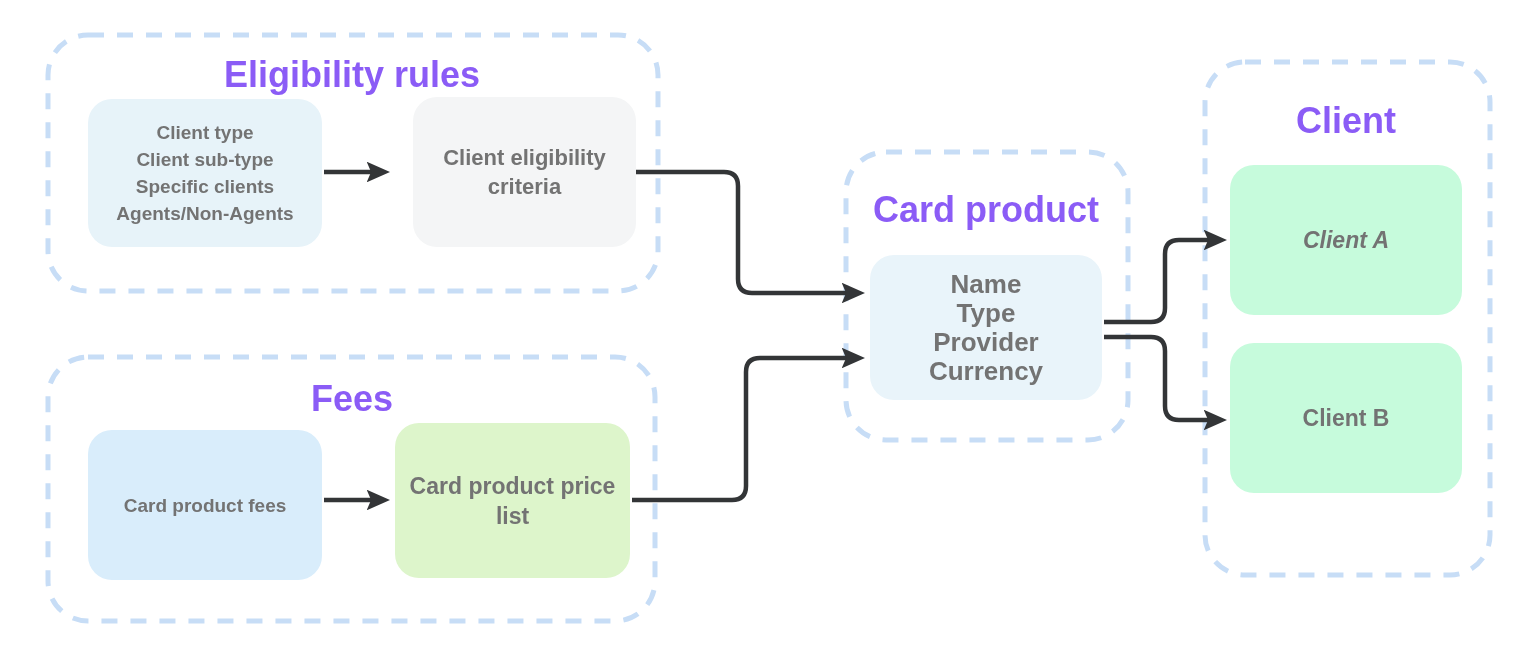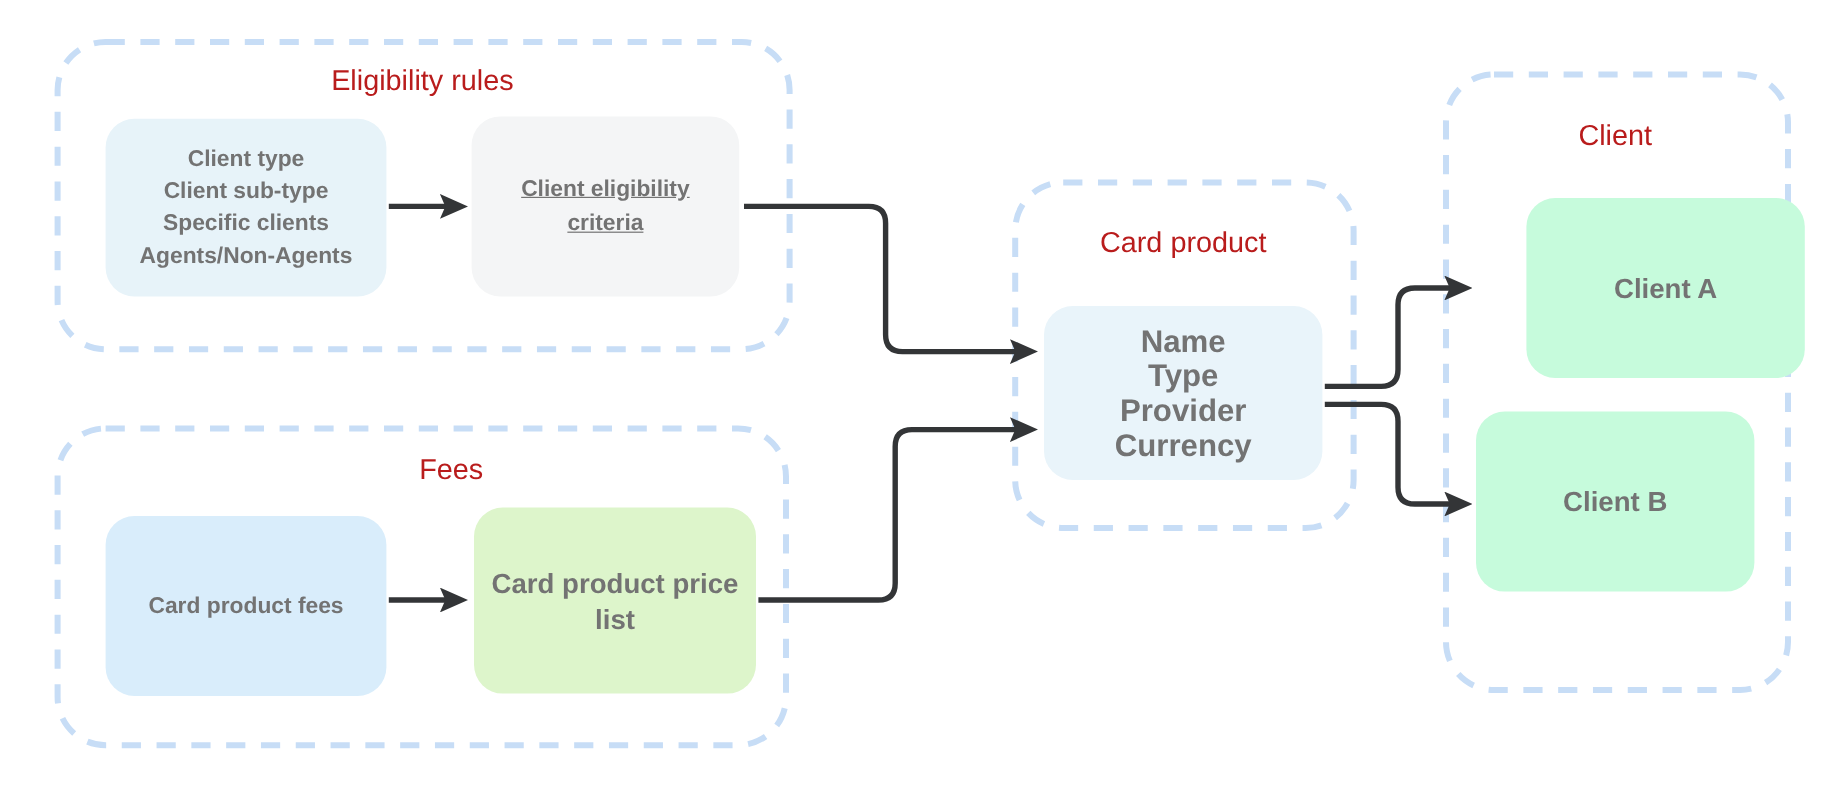--- a/index.html
+++ b/index.html
@@ -17,50 +17,50 @@
   }
   .overlay {
     position: absolute;
     left: 0; top: 0;
     width: 1528px;
     height: 654px;
   }
   .group-title {
     position: absolute;
     transform: translateX(-50%);
-    font-size: 24px;
-    font-weight: 400;
-    color: #b91c1c;
+    font-size: 36px;
+    font-weight: 700;
+    color: #8b5cf6;
     white-space: nowrap;
     z-index: 3;
   }
   .node {
     position: absolute;
     border-radius: 24px;
     display: flex;
     flex-direction: column;
     align-items: center;
     justify-content: center;
     text-align: center;
     font-weight: 700;
     color: #737373;
     z-index: 2;
   }
   .node .line { display: block; }
 
   .attributes-box  { left: 88px;  top: 99px;  width: 234px; height: 148px; background: #e7f3f9; font-size: 19px; line-height: 27px; }
-  .criteria-box    { left: 393px; top: 97px;  width: 223px; height: 150px; background: #f4f5f6; font-size: 19px; line-height: 29px; text-decoration: underline; }
+  .criteria-box    { left: 413px; top: 97px;  width: 223px; height: 150px; background: #f4f5f6; font-size: 22px; line-height: 29px; }
   .fees-box        { left: 88px;  top: 430px; width: 234px; height: 150px; background: #d9edfb; font-size: 19px; line-height: 27px; }
   .price-list-box  { left: 395px; top: 423px; width: 235px; height: 155px; background: #ddf5cb; font-size: 23px; line-height: 30px; text-align: right; }
   .card-product-box{ left: 870px; top: 255px; width: 232px; height: 145px; background: #e9f4fa; font-size: 26px; line-height: 29px; }
-  .client-a-box    { left: 1272px; top: 165px; width: 232px; height: 150px; background: #c6fbdc; font-size: 23px; }
+  .client-a-box    { left: 1230px; top: 165px; width: 232px; height: 150px; background: #c6fbdc; font-size: 23px; font-style: italic; }
   .client-b-box    { left: 1230px; top: 343px; width: 232px; height: 150px; background: #c6fbdc; font-size: 23px; justify-content: center; }
 
   .title-eligibility  { left: 352px;  top: 54px; }
-  .title-fees         { left: 352px;  top: 378px; margin-left: 24px; }
+  .title-fees         { left: 352px;  top: 378px; }
   .title-card-product { left: 986px;  top: 189px; }
   .title-client       { left: 1346px; top: 100px; }
 
   .container-rect { fill: none; stroke: #c7ddf6; stroke-width: 5; }
   .connector { fill: none; stroke: #333537; stroke-width: 4.5; }
 </style>
 </head>
 <body>
 
 <div class="stage">

